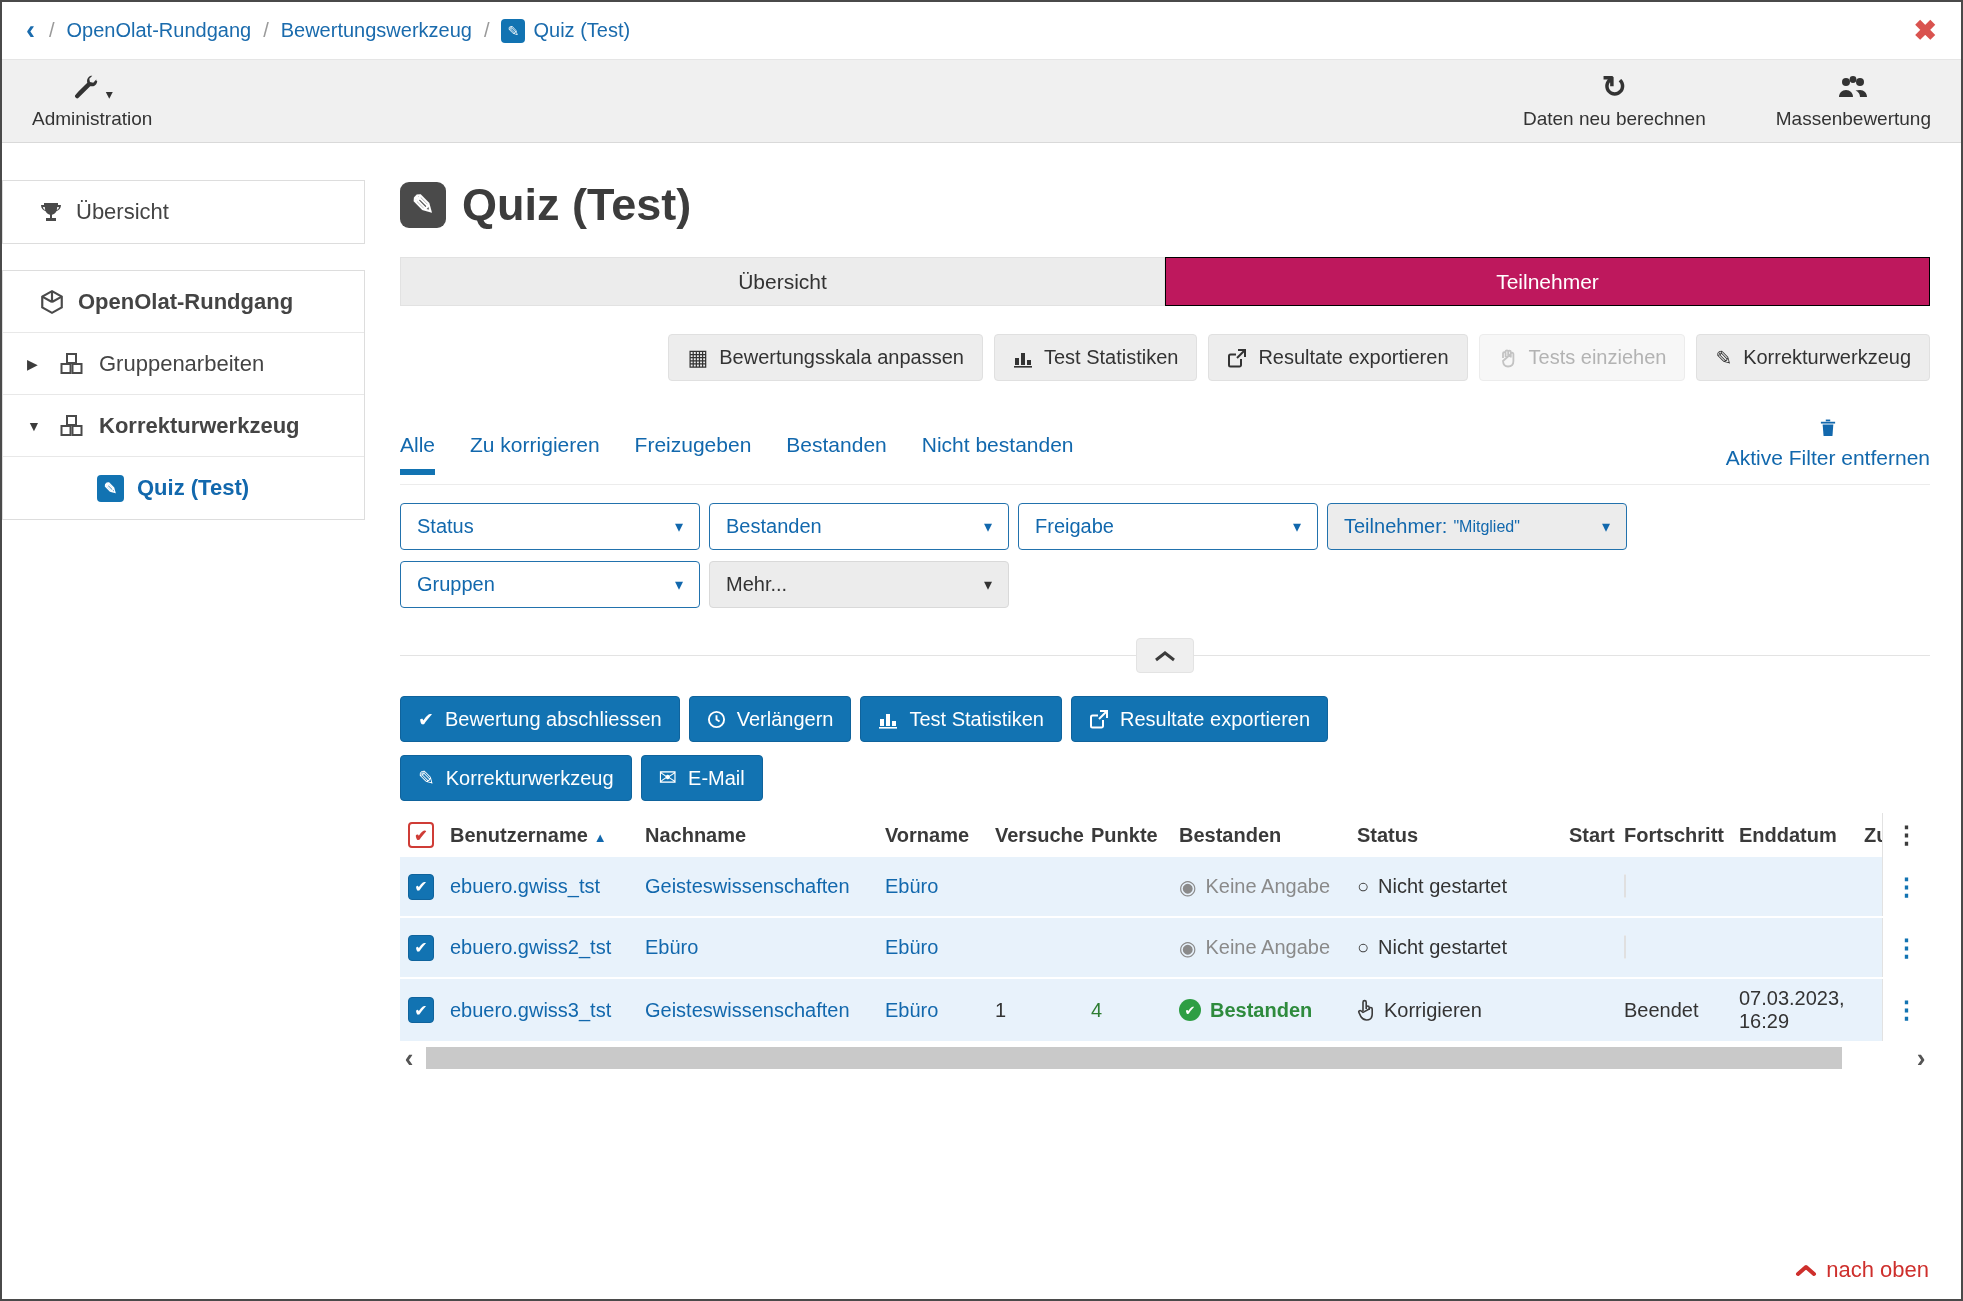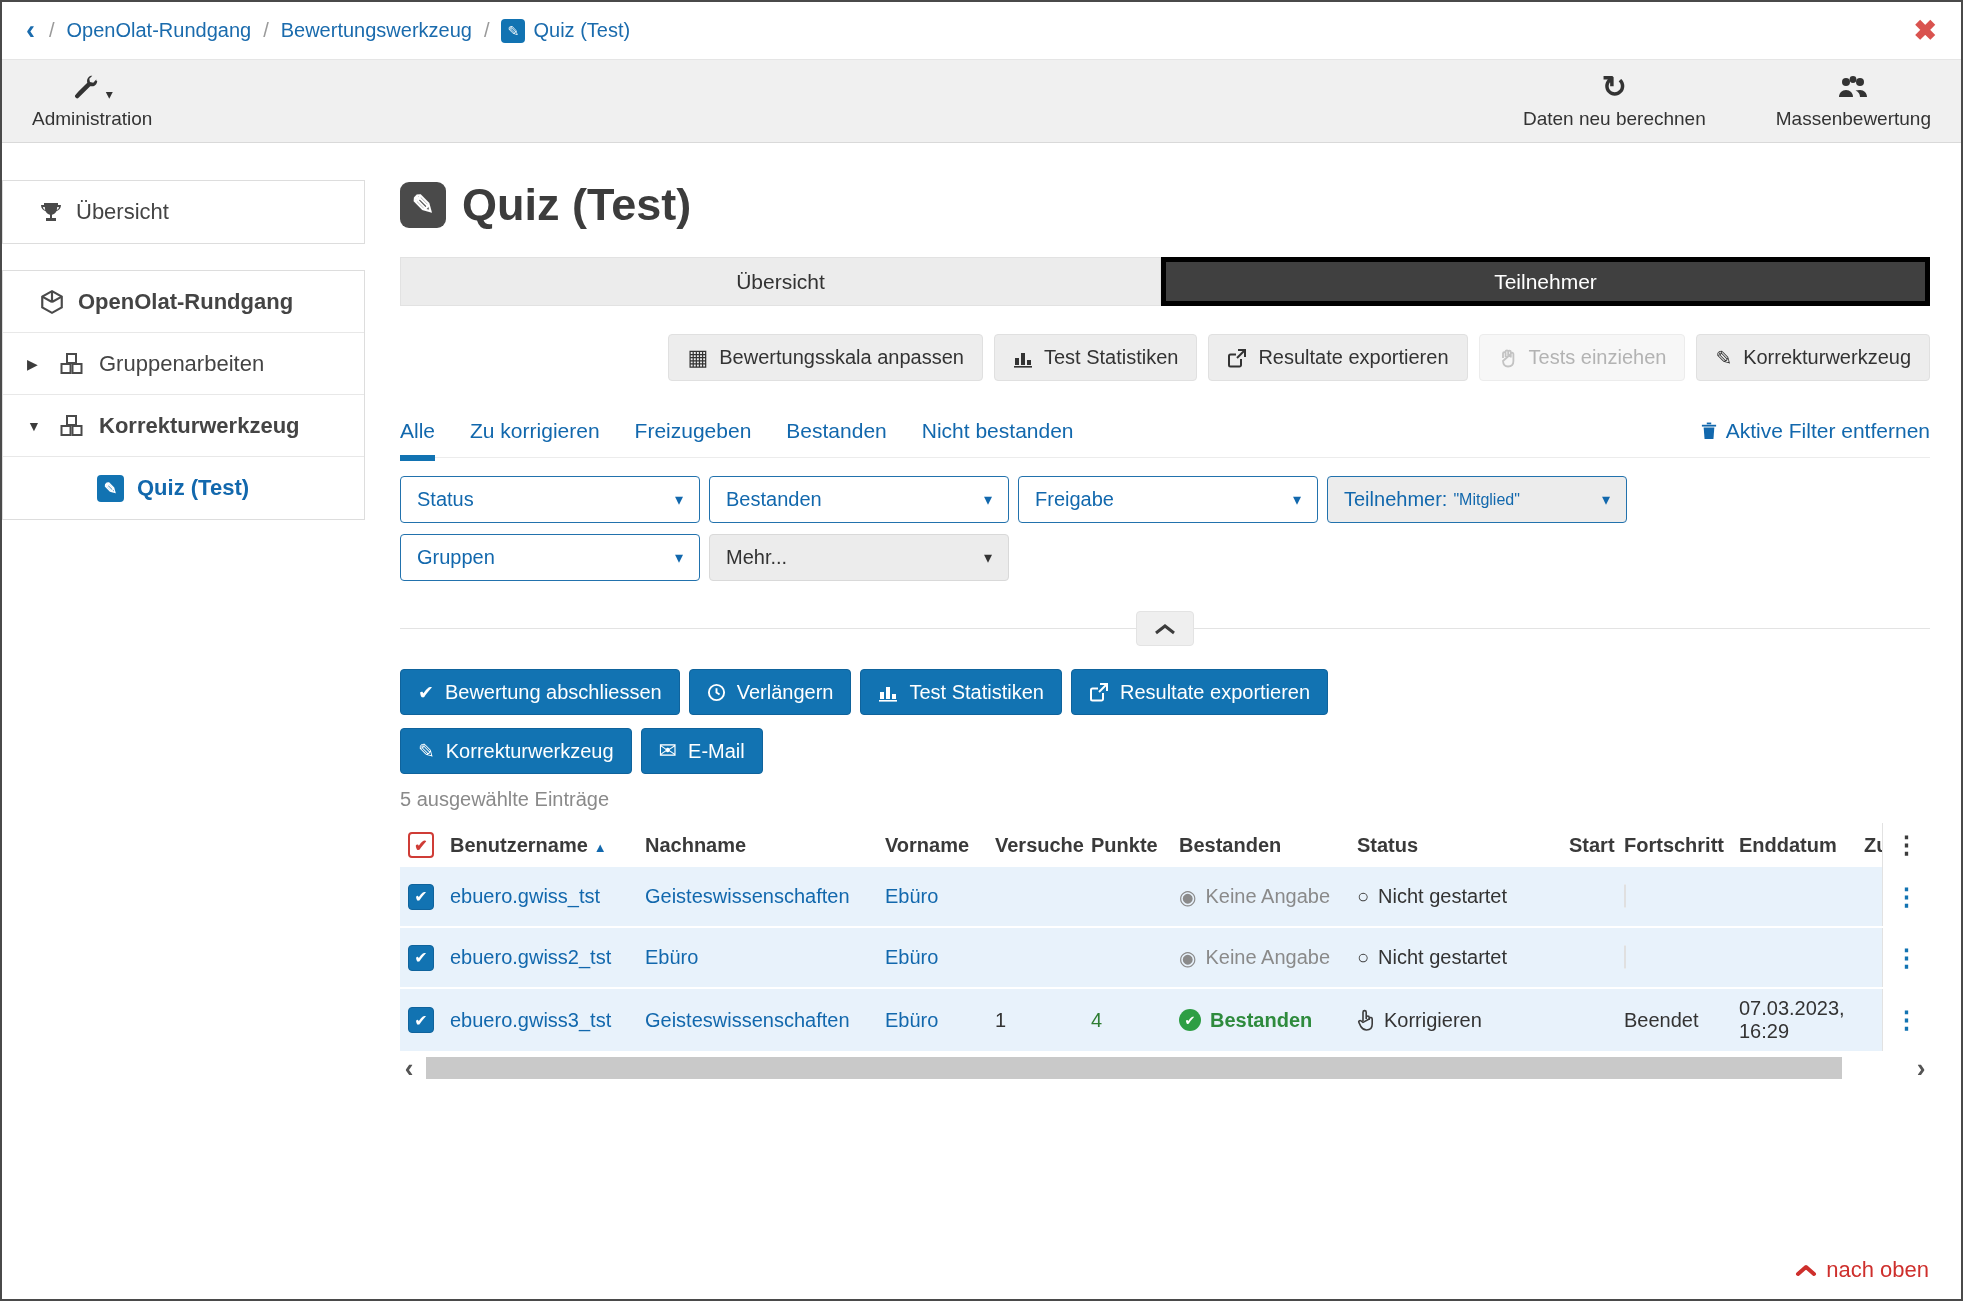--- a/index.html
+++ b/index.html
@@ -44,36 +44,36 @@
   .side-item.active-node{ color:#1268ad; font-weight:bold; }
   .side-badge{ width:27px; height:27px; font-size:16px; }
   
   .main{ flex:1; padding:0 35px; }
   .page-title{ display:flex; align-items:center; gap:16px; margin-top:36px; font-size:45px; font-weight:bold; color:#3c3c3c; }
   .title-badge{ width:46px; height:46px; font-size:27px; background:#4a4a4a; color:#fff; display:inline-flex; align-items:center; justify-content:center; border-radius:9px; }
   
   .seg-tabs{ display:flex; margin-top:26px; height:49px; }
   .seg{ flex:1; display:flex; align-items:center; justify-content:center; font-size:21px; cursor:pointer; }
   .seg.inactive{ background:#ececec; color:#333; border:1px solid #e2e2e2; }
-  .seg.active{ background:#404040; color:#fff; border:5px solid #000000; }
+  .seg.active{ background:#be185d; color:#fff; border:1px solid #000000; }
   
   .gbtn-row{ display:flex; justify-content:flex-end; gap:11px; margin-top:28px; }
   .gbtn-row.second{ margin-top:17px; }
   .gbtn{ background:#ededed; border:1px solid #e0e0e0; border-radius:4px; height:47px; padding:0 18px;
     font-size:20px; color:#333; display:inline-flex; align-items:center; gap:11px; cursor:pointer; }
   .gbtn .gicon{ display:inline-flex; color:#333; }
   .gbtn.disabled{ background:#f7f7f7; border-color:#ececec; color:#b3b3b3; cursor:default; }
   .gbtn.disabled .gicon{ color:#c3c3c3; }
   .grid-glyph{ font-size:22px; line-height:1; }
   
   .ftab-row{ display:flex; align-items:center; gap:35px; margin-top:38px; font-size:21px; color:#1268ad;
     border-bottom:1px solid #ececec; padding-bottom:14px; }
   .ftab{ cursor:pointer; position:relative; }
   .ftab.active::after{ content:""; position:absolute; left:0; bottom:-18px; width:100%; height:6px; background:#1273b2; }
-  .ftab-right{ margin-left:auto; display:flex; align-items:center; gap:9px; cursor:pointer; }
+  .ftab-right{ margin-left:auto; display:flex; align-items:center; gap:9px; cursor:pointer;flex-direction:column; }
   .ftab-right .ricon{ color:#1268ad; display:inline-flex; }
   
   .fdrop-rows{ margin-top:18px; display:flex; flex-direction:column; gap:11px; }
   .fdrop-row{ display:flex; gap:9px; }
   .fdrop{ width:300px; height:47px; border:1px solid #2272ad; border-radius:4px; background:#fff; color:#1268ad;
     font-size:20px; display:flex; align-items:center; padding:0 16px; cursor:pointer; }
   .fdrop .fcaret{ margin-left:auto; font-size:16px; }
   .fdrop.applied{ background:#ececec; }
   .fdrop .fval{ font-size:16px; margin-left:6px; }
   .fdrop.neutral{ background:#ececec; border-color:#d9d9d9; color:#333; }
@@ -382,21 +382,20 @@
         <div class="bbtn">
           <span class="bicon pencil-glyph">✎</span>
           <span>Korrekturwerkzeug</span>
         </div>
         <div class="bbtn">
           <span class="bicon env-glyph">✉</span>
           <span>E-Mail</span>
         </div>
       </div>
 
-      <div class="sel-note">5 ausgewählte Einträge</div>
 
       <div class="grid-table">
         <div class="trow thead">
           <span class="cell first">
               <span class="cb red">✔</span>
             </span>
           <span class="cell"><span>Benutzername</span><span class="sort-caret">▲</span></span>
           <span class="cell">Nachname</span>
           <span class="cell">Vorname</span>
           <span class="cell">Versuche</span>

